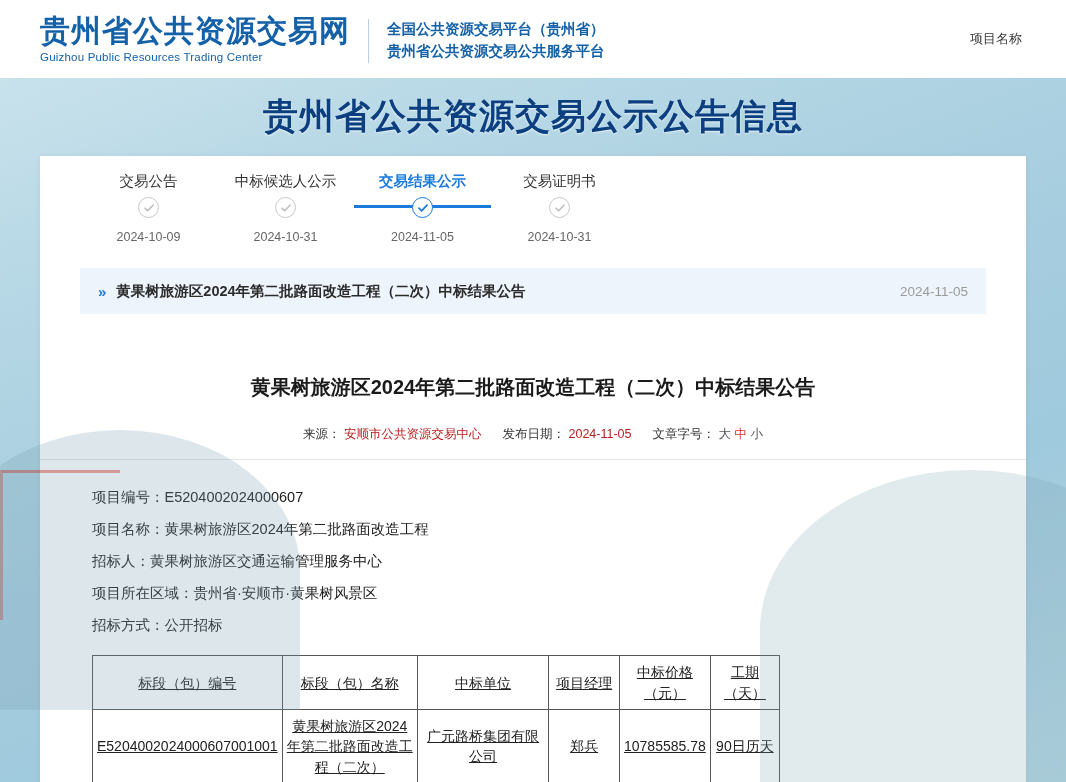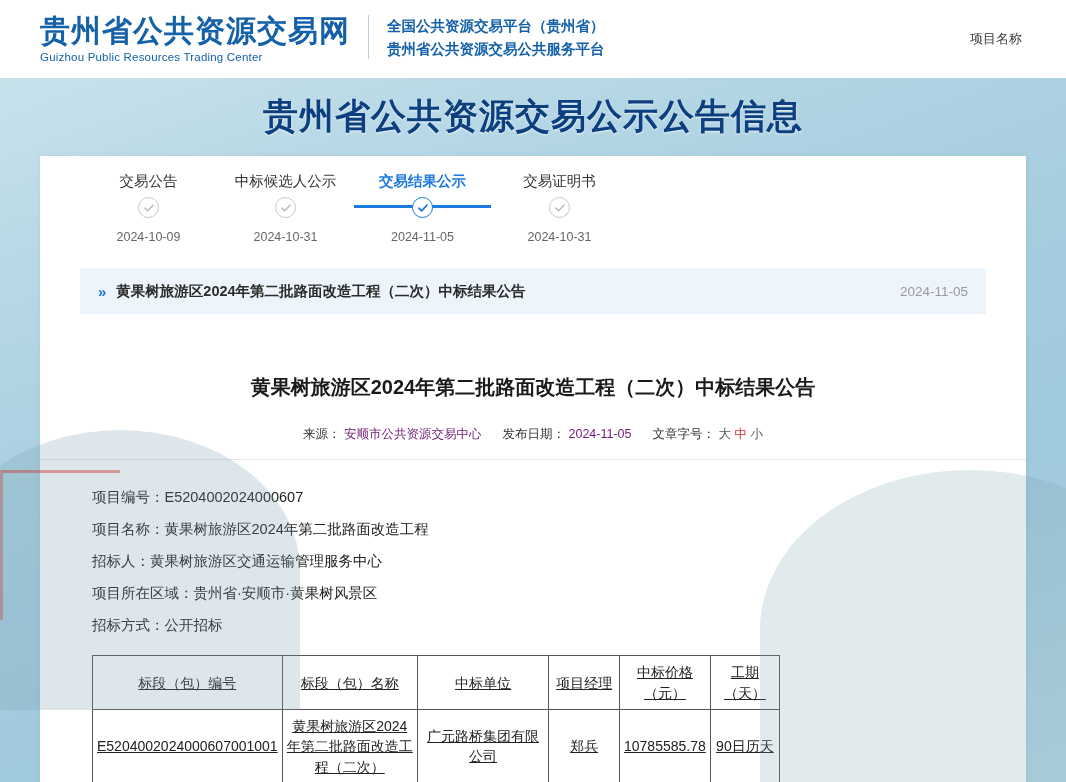--- a/index.html
+++ b/index.html
@@ -32,21 +32,21 @@
 
   
   .header {
     position: relative;
     height: 78px;
     background: #ffffff;
     display: flex;
     align-items: center;
     padding: 0 24px 0 40px;
   }
-  .logo-wrap { display: flex; align-items: flex-start; }
+  .logo-wrap { display: flex; align-items: flex-end; }
   .logo-cn {
     font-size: 30px; font-weight: bold; color: #1461a8; letter-spacing: 1px;
     font-family: "Liberation Sans", sans-serif;
     line-height: 1.05;
   }
   .logo-en {
     font-size: 11.5px; color: #1461a8; letter-spacing: 0.2px; margin-top: 4px;
   }
   .logo-divider {
     width: 1px; height: 44px; background: #b9cfe3; margin: 0 18px;
@@ -142,21 +142,21 @@
     font-size: 20px; font-weight: bold; color: #1a1a1a;
     margin: 58px 60px 0 60px;
     line-height: 1.5;
   }
   .article-meta {
     text-align: center;
     font-size: 12.5px; color: #555;
     margin-top: 24px;
   }
   .article-meta .k { color: #333; }
-  .article-meta .v { color: #701a75; }
+  .article-meta .v { color: #b91c1c; }
   .article-meta .sep { display: inline-block; width: 14px; }
   .fs-opt { cursor: pointer; }
   .fs-opt.sel { color: #d9302b; }
 
   .meta-rule {
     border-top: 1px solid #e6e6e6;
     margin: 16px 0 0 0;
   }
 
   

